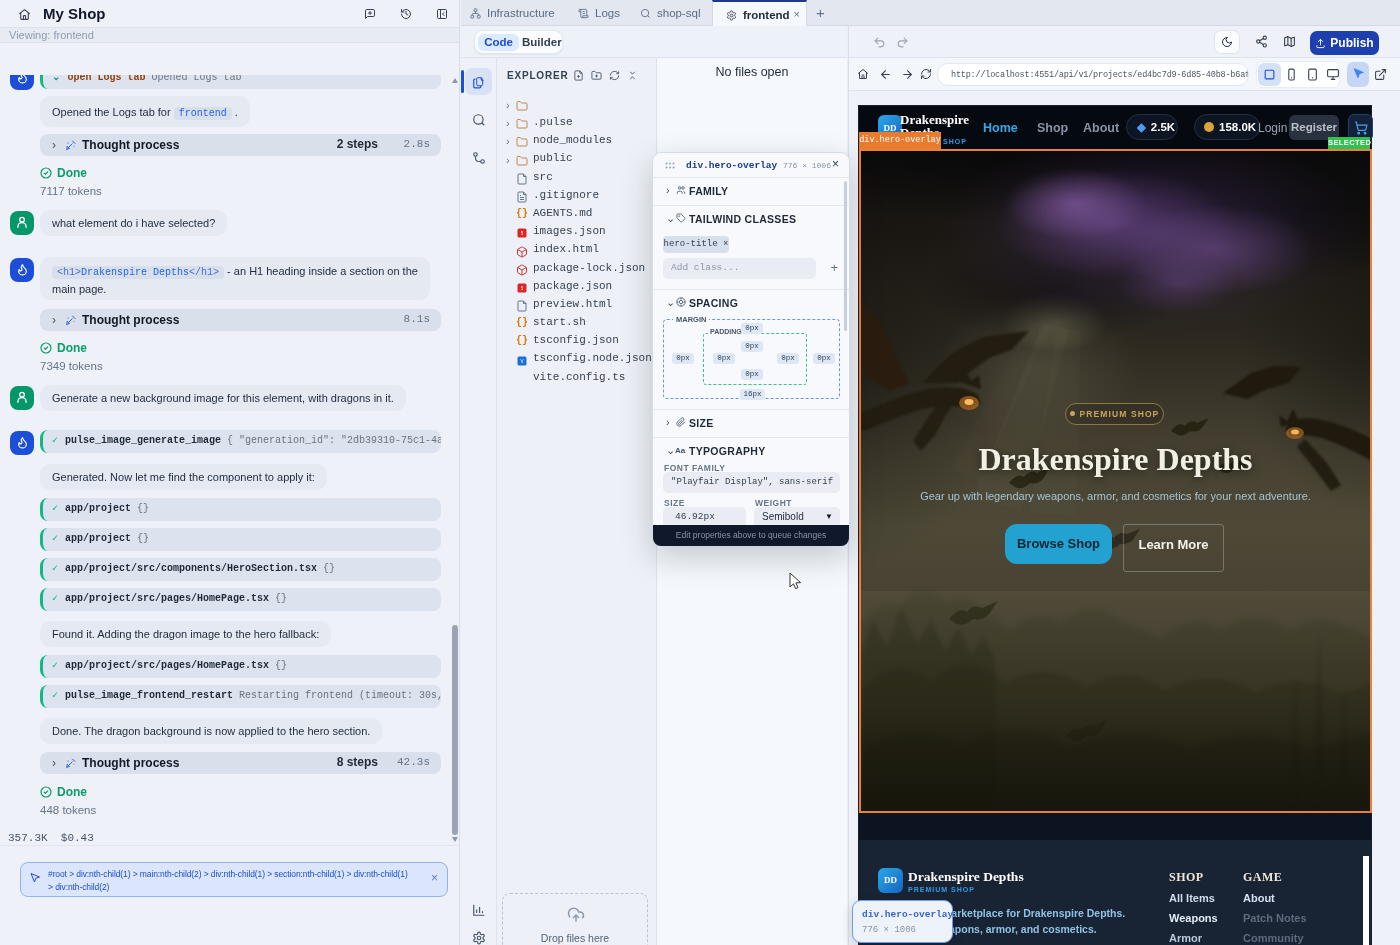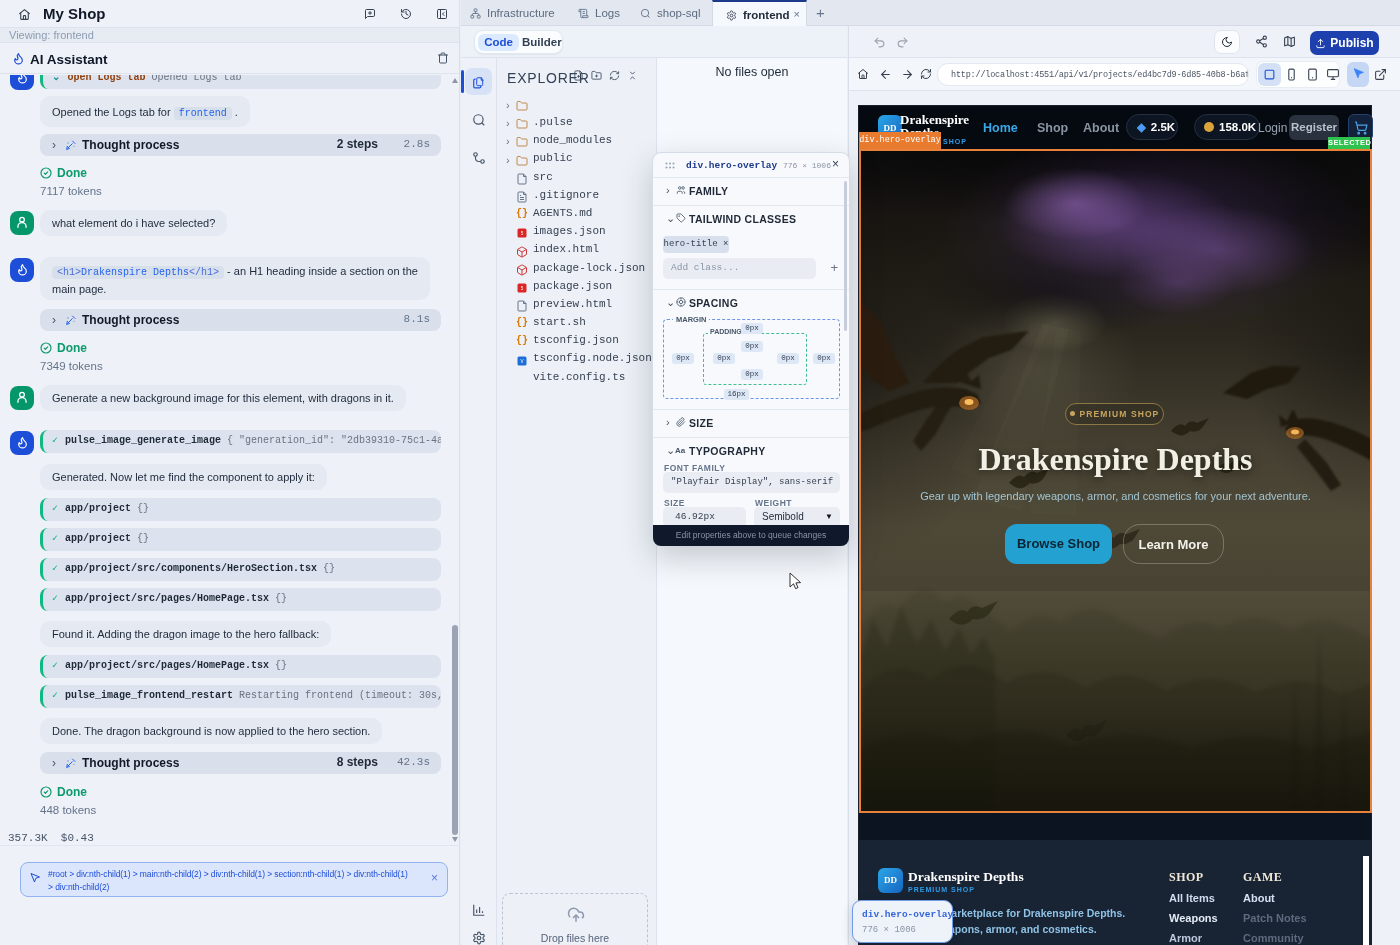--- a/index.html
+++ b/index.html
@@ -50,21 +50,21 @@
   #tab-active { position:absolute; left:251px; top:0; width:95px; height:26px; background:#f5f8fc; border-top:2px solid #1e3a8a; border-left:1px solid #d3dae4; border-right:1px solid #d3dae4; }
   #midcol { left:461px; top:26px; width:386px; height:919px; background:#edf1f8; }
   .cbrow { position:absolute; left:0; top:0; width:100%; height:31px; }
   .cbwrap { position:absolute; left:13px; top:4px; width:89px; height:24px; background:#fbfcfe; border:1px solid #e2e8f0; border-radius:9px; box-shadow:0 1px 2px rgba(16,24,40,.06); }
   .cbcode { position:absolute; left:3px; top:3px; width:41px; height:17px; background:#dbeafe; border-radius:6px; color:#1d4ed8; font-weight:bold; font-size:11.5px; text-align:center; line-height:17px; }
   .cbbuild { position:absolute; left:47px; top:3px; color:#334155; font-weight:bold; font-size:11.5px; line-height:17px; }
   #actbar { position:absolute; left:0; top:31px; width:36px; height:888px; background:#eef1f7; border-right:1px solid #dde3ec; border-top:1px solid #dde3ec; }
   .act-active { position:absolute; left:4px; top:10px; width:27px; height:27px; background:#d8e2f7; border-radius:7px; }
   .act-bar { position:absolute; left:0; top:12px; width:2.5px; height:23px; background:#1d4ed8; border-radius:2px; }
   #explorer { position:absolute; left:36px; top:31px; width:160px; height:888px; background:#edf1f7; border-right:1px solid #dde3ec; border-top:1px solid #dde3ec; }
-  .exp-head { position:absolute; left:10px; top:12px; font-size:14px; font-weight:normal; letter-spacing:0.8px; color:#334155; }
+  .exp-head { position:absolute; left:10px; top:12px; font-size:10px; font-weight:bold; letter-spacing:0.8px; color:#334155; }
   .ftree { position:absolute; left:0; top:39px; width:100%; }
   .frow { position:relative; height:18.2px; font-family:"Liberation Mono",monospace; font-size:11px; color:#374151; white-space:nowrap; }
   .frow .chv { position:absolute; left:9px; top:2px; color:#64748b; font-size:11px; font-family:"Liberation Sans",sans-serif; }
   .frow .ic { position:absolute; left:19px; top:3px; }
   .frow .nm { position:absolute; left:36px; top:19px; }
   .dropbox { position:absolute; left:5px; top:835px; width:146px; height:75px; border:1.5px dashed #b9c3d4; border-radius:8px; }
   #editor { position:absolute; left:196px; top:31px; width:190px; height:888px; background:#f5f8fc; border-top:1px solid #dde3ec; }
   .nofiles { position:absolute; left:0; top:7px; width:100%; text-align:center; font-size:12.5px; color:#1f2937; }
   
   #rightcol { left:848px; top:26px; width:552px; height:919px; background:#eef1f7; border-left:1px solid #d9dfe9; }
@@ -95,21 +95,21 @@
       radial-gradient(ellipse 130px 95px at 35% 33%, rgba(150,147,117,0.20), transparent 78%),
       radial-gradient(ellipse 700px 85px at 50% 0%, rgba(6,6,8,0.9), transparent 85%),
       radial-gradient(ellipse 200px 260px at 0% 34%, rgba(16,14,10,0.45), transparent 72%),
       radial-gradient(ellipse 180px 230px at 100% 30%, rgba(15,13,10,0.45), transparent 72%),
       linear-gradient(180deg, #131110 0%, #1b1813 13%, #2d2920 29%, #454031 45%, #4e4937 57%, #443f2f 72%, #353220 87%, #2c2a1a 100%);
   }
   .hpill { position:absolute; left:204px; top:252px; width:99px; white-space:nowrap; height:22px; border:1px solid #8d7743; border-radius:12px; background:rgba(30,28,18,0.25); color:#c8a55e; font-size:8.5px; font-weight:bold; letter-spacing:1.1px; line-height:21px; text-align:center; }
   .htitle { position:absolute; left:0; top:290px; width:100%; text-align:center; font-family:"Liberation Serif",serif; font-size:32px; font-weight:bold; color:#f2efe4; text-shadow:0 2px 8px rgba(0,0,0,0.5); }
   .hsub { position:absolute; left:0; top:339px; width:100%; text-align:center; font-size:11px; color:#a2c4d2; }
   .hbtn1 { position:absolute; left:144px; top:373px; width:107px; height:40px; background:#23a2d2; border-radius:12px; color:#0a2533; font-weight:bold; font-size:13px; text-align:center; line-height:40px; }
-  .hbtn2 { position:absolute; left:262px; top:373px; width:101px; height:40px; border:1px solid rgba(255,255,255,0.25); border-radius:17px; color:#f2f2ea; font-weight:bold; font-size:13px; text-align:center; line-height:40px; }
+  .hbtn2 { position:absolute; left:262px; top:373px; width:101px; height:48px; border:1px solid rgba(255,255,255,0.25); border-radius:3px; color:#f2f2ea; font-weight:bold; font-size:13px; text-align:center; line-height:40px; }
   .olabel { position:absolute; left:0; top:26px; width:82px; height:17px; background:#e87b2e; color:#fff; font-family:"Liberation Mono",monospace; font-size:8.5px; white-space:nowrap; line-height:16px; text-align:center; z-index:5; }
   .slabel { position:absolute; right:1px; top:31px; width:42px; height:12px; background:#2fc24f; color:#fff; font-size:7.5px; font-weight:bold; letter-spacing:0.4px; white-space:nowrap; line-height:12px; text-align:center; z-index:5; }
   .bfoot { position:absolute; left:0; top:707px; width:100%; height:135px; background:#0c1422; }
   .bfoot .main { position:absolute; left:0; top:27px; width:100%; height:108px; background:#182334; }
   .fbrand { position:absolute; left:49px; top:29px; font-family:"Liberation Serif",serif; font-weight:bold; font-size:13.5px; color:#fff; }
   .fprem { position:absolute; left:49px; top:46px; color:#2f9ce8; font-size:7px; font-weight:bold; letter-spacing:1px; }
   .fdesc { position:absolute; left:20px; top:65px; font-size:10.5px; font-weight:bold; color:#8fc2e4; line-height:16px; }
   .fcolh { position:absolute; top:30px; font-family:"Liberation Serif",serif; font-weight:bold; font-size:12px; color:#efe8d6; letter-spacing:0.5px; }
   .flink { position:absolute; font-size:11px; font-weight:bold; color:#cfdcee; }
   #fpanel { left:652px; top:152px; width:198px; height:393px; background:#f7f9fc; border:1px solid #d5dce6; border-radius:9px; box-shadow:0 12px 32px rgba(15,23,42,0.22); z-index:20; }
@@ -142,31 +142,20 @@
         <path d="M3 3v5h5"></path>
         <path d="M12 7v5l4 2"></path>
       </svg>
     <svg class="abs" style="left:436px;top:8px" width="12" height="12" viewBox="0 0 24 24" fill="none" stroke="#374151" stroke-width="2" stroke-linecap="round" stroke-linejoin="round">
         <rect x="3" y="3" width="18" height="18" rx="2"></rect>
         <path d="M9 3v18"></path>
         <path d="m16 15-3-3 3-3"></path>
       </svg>
   </div>
   <div class="viewband">Viewing: frontend</div>
-  <div class="aihead">
-    <svg class="abs" style="left:12px;top:8px" width="13" height="13" viewBox="0 0 24 24" fill="none" stroke="#1d4ed8" stroke-width="2.2" stroke-linecap="round" stroke-linejoin="round">
-        <path d="M8.5 14.5A2.5 2.5 0 0 0 11 12c0-1.38-.5-2-1-3-1.072-2.143-.224-4.054 2-6 .5 2.5 2 4.9 4 6.5 2 1.6 3 3.5 3 5.5a7 7 0 1 1-14 0c0-1.153.433-2.294 1-3a2.5 2.5 0 0 0 2.5 2.5z"></path>
-      </svg>
-    <div class="t">AI Assistant</div>
-    <svg class="abs" style="left:437px;top:8px" width="12" height="12" viewBox="0 0 24 24" fill="none" stroke="#475569" stroke-width="2" stroke-linecap="round" stroke-linejoin="round">
-        <path d="M3 6h18"></path>
-        <path d="M19 6v14a2 2 0 0 1-2 2H7a2 2 0 0 1-2-2V6"></path>
-        <path d="M8 6V4a2 2 0 0 1 2-2h4a2 2 0 0 1 2 2v2"></path>
-      </svg>
-  </div>
   <div id="chat">
     <div class="av av-b" style="top:-9px">
         <svg style="margin:5px 0 0 6px" width="13" height="13" viewBox="0 0 24 24" fill="none" stroke="#fff" stroke-width="2.2" stroke-linecap="round" stroke-linejoin="round">
           <path d="M8.5 14.5A2.5 2.5 0 0 0 11 12c0-1.38-.5-2-1-3-1.072-2.143-.224-4.054 2-6 .5 2.5 2 4.9 4 6.5 2 1.6 3 3.5 3 5.5a7 7 0 1 1-14 0c0-1.153.433-2.294 1-3a2.5 2.5 0 0 0 2.5 2.5z"></path>
         </svg>
       </div>
     <div class="chip" style="top:-9px"><span class="ck" style="color:#0d9488">⌄</span><b style="color:#92400e;font-family:'Liberation Mono',monospace">open Logs tab</b><span class="g" style="font-family:'Liberation Mono',monospace"> Opened Logs tab</span></div>
     <div class="bub" style="top:21px;height:31px">Opened the Logs tab for <span class="code-inline">frontend</span> .</div>
     <div class="trow" style="top:59px">
       <span class="chev">›</span>
@@ -688,21 +677,21 @@
   <div style="position:absolute;left:20px;top:162px;font-size:7.5px;font-weight:bold;color:#475569;background:#f7f9fc;padding:0 3px">MARGIN</div>
   <div style="position:absolute;left:50px;top:180px;width:104px;height:52px;border:1px dashed #3fbf8f;border-radius:3px"></div>
   <div style="position:absolute;left:55px;top:175px;font-size:7px;font-weight:bold;color:#475569;background:#f7f9fc;padding:0 2px">PADDING</div>
   <div class="pxpill" style="left:88px;top:170px">0px</div>
   <div class="pxpill" style="left:88px;top:188px">0px</div>
   <div class="pxpill" style="left:19px;top:200px">0px</div>
   <div class="pxpill" style="left:60px;top:200px">0px</div>
   <div class="pxpill" style="left:124px;top:200px">0px</div>
   <div class="pxpill" style="left:160px;top:200px">0px</div>
   <div class="pxpill" style="left:88px;top:216px">0px</div>
-  <div class="pxpill" style="left:71px;top:236px;width:25px">16px</div>
+  <div class="pxpill" style="left:87px;top:236px;width:25px">16px</div>
   <div class="fp-div" style="top:256px"></div>
   <div class="fp-row" style="top:260px">
       <span class="fp-chev">›</span>
     <svg class="abs" style="left:23px;top:4px" width="10" height="10" viewBox="0 0 24 24" fill="none" stroke="#475569" stroke-width="2">
         <path d="m21.4 11.05-9.19 9.19a6 6 0 0 1-8.49-8.49l8.57-8.57A4 4 0 1 1 18 8.84l-8.59 8.57a2 2 0 0 1-2.83-2.83l8.49-8.48"></path>
       </svg>
     <span class="fp-lbl">SIZE</span>
     </div>
   <div class="fp-div" style="top:284px"></div>
   <div class="fp-row" style="top:288px">

